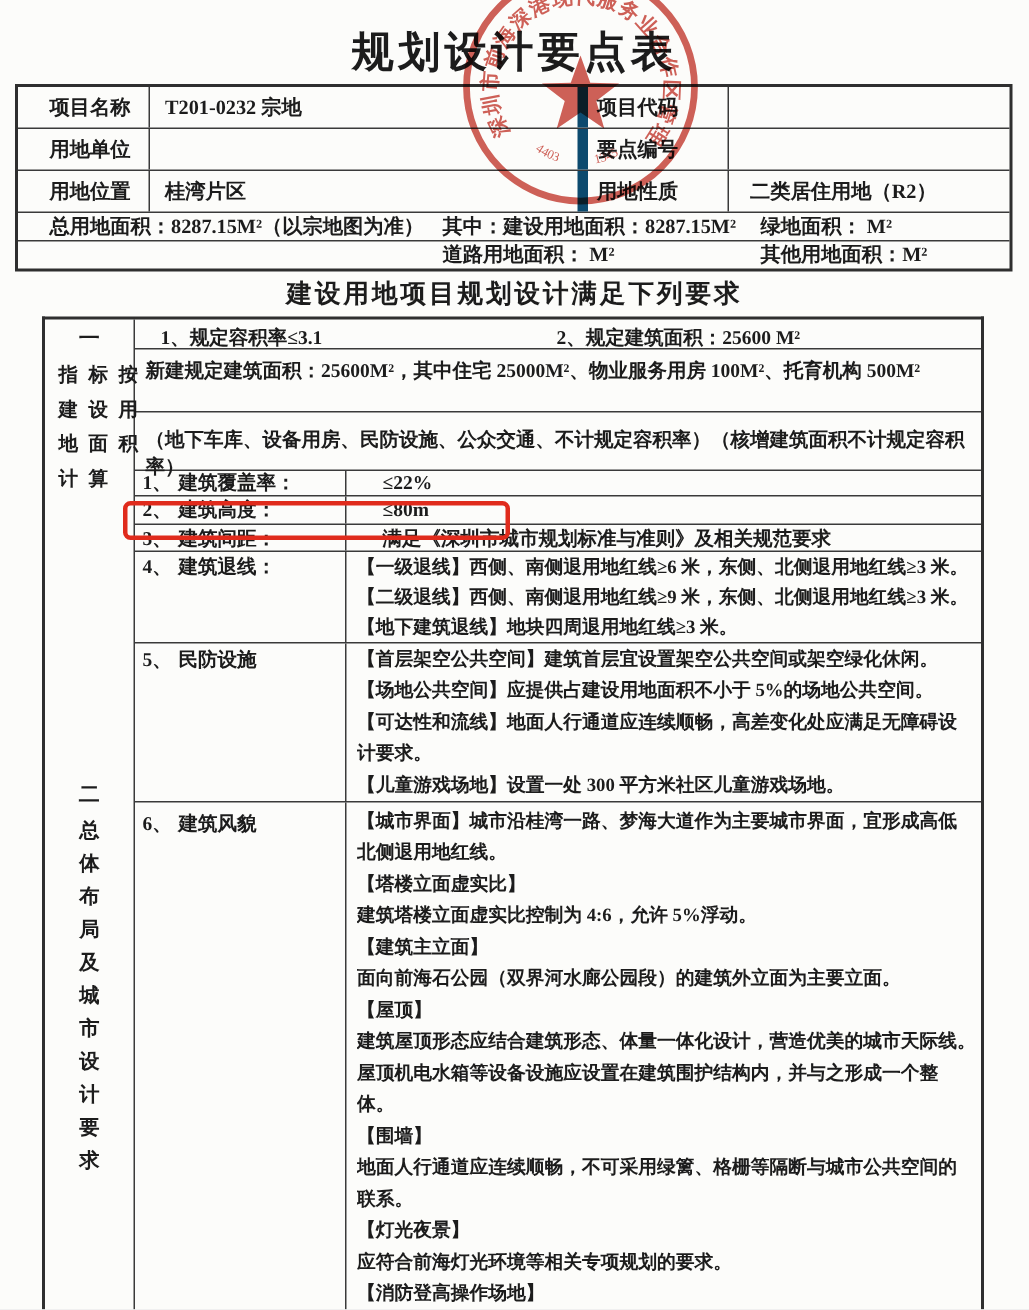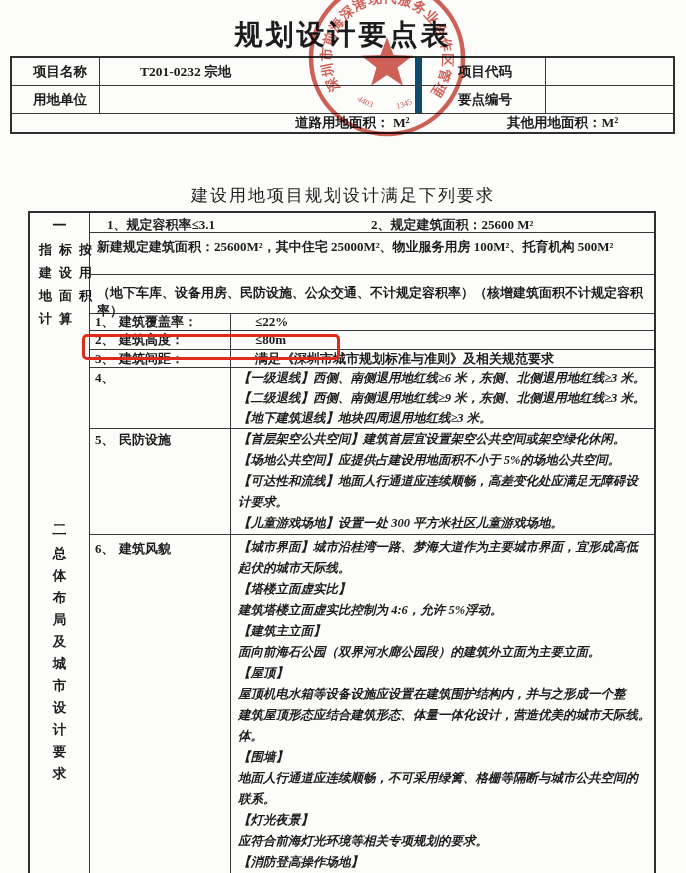--- a/index.html
+++ b/index.html
@@ -2,25 +2,25 @@
 <html><head>
 <meta charset="utf-8">
 <style>
   html,body{margin:0;padding:0;background:#e8e8e8;}
   .page{position:relative;width:686px;height:873px;margin:0 auto;background:#fcfcfa;
         font-family:"Liberation Serif","DejaVu Serif",serif;color:#1c1c1c;overflow:hidden;}
   
   .doc-title{position:absolute;top:16px;left:0;width:100%;text-align:center;
              font-size:28px;font-weight:700;letter-spacing:3px;}
   .sec-title{position:absolute;top:184px;left:0;width:100%;text-align:center;
-             font-size:17px;font-weight:400;letter-spacing:2px;}
+             font-size:17px;font-weight:700;letter-spacing:2px;}
   
   .t1{position:absolute;left:10px;top:56px;width:661px;border:2px solid #2f2f2f;background:transparent;}
   .t1-row{display:flex;height:27px;border-bottom:1px solid #3a3a3a;align-items:center;
-          font-size:13.5px;font-weight:600;gap:30px;}
+          font-size:13.5px;font-weight:600;}
   .c-l1{width:88px;padding-left:21px;border-right:1px solid #3a3a3a;height:100%;line-height:27px;box-sizing:border-box;}
   .c-v1{width:292px;padding-left:10px;border-right:7px solid #0c4a6e;height:100%;line-height:27px;box-sizing:border-box;}
   .c-l2{width:94px;padding-left:6px;border-right:1px solid #3a3a3a;height:100%;line-height:27px;box-sizing:border-box;}
   .c-v2{flex:1;padding-left:14px;height:100%;line-height:27px;}
   .t1-area{position:relative;height:18px;line-height:18px;font-size:13.5px;font-weight:600;}
   .t1-area.first{border-bottom:1px solid #3a3a3a;}
   .t1-area span{position:absolute;top:0;white-space:nowrap;}
   .a1{left:21px;} .a2{left:283px;} .a3{left:495px;}
   
   .t2{position:absolute;left:28px;top:211px;width:628px;height:662px;box-sizing:border-box;
@@ -45,21 +45,21 @@
   .item-val{flex:1;font-weight:600;min-width:0;}
   .i1 .item-val,.i2 .item-val,.i3 .item-val{padding-left:24px;}
   .i4 .item-val,.i5 .item-val,.i6 .item-val{padding-left:7px;font-size:12.5px;}
   .i1{height:17px;line-height:16px;} .i1 .item-label,.i1 .item-val{line-height:16px;}
   .i2{height:19px;line-height:18px;} .i2 .item-label,.i2 .item-val{line-height:18px;}
   .i3{height:18px;line-height:17px;} .i3 .item-label,.i3 .item-val{line-height:17px;}
   .i4{height:60px;} .i4 .item-label{line-height:20px;} .i4 .item-val{line-height:20px;}
   .i5{height:106px;} .i5 .item-label{line-height:21px;} .i5 .item-val{line-height:21px;}
   .i6 .item-label{line-height:24px;padding-top:2px;}
   .i6 .item-val{line-height:21px;padding-top:2px;}
-  .val-line{white-space:nowrap;overflow:hidden;font-style:italic;}
+  .val-line{white-space:nowrap;overflow:hidden;}
   
   .hl-box{position:absolute;left:52px;top:121px;width:258px;height:26px;box-sizing:border-box;
           border:3px solid #e02b1c;border-radius:5px;z-index:4;pointer-events:none;}
   
   .stamp{position:absolute;left:305px;top:-24px;width:164px;height:164px;z-index:6;
          color:#c5392f;opacity:.8;mix-blend-mode:multiply;pointer-events:none;}
 </style>
 </head>
 <body>
 
@@ -72,20 +72,31 @@
       <div class="c-l1">项目名称</div>
       <div class="c-v1">T201-0232 宗地</div>
       <div class="c-l2">项目代码</div>
       <div class="c-v2"></div>
     </div>
     <div class="t1-row">
       <div class="c-l1">用地单位</div>
       <div class="c-v1"></div>
       <div class="c-l2">要点编号</div>
       <div class="c-v2"></div>
+    </div>
+    <div class="t1-row">
+      <div class="c-l1">用地位置</div>
+      <div class="c-v1">桂湾片区</div>
+      <div class="c-l2">用地性质</div>
+      <div class="c-v2">二类居住用地（R2）</div>
+    </div>
+    <div class="t1-area first">
+      <span class="a1">总用地面积：8287.15M²（以宗地图为准）</span>
+      <span class="a2">其中：建设用地面积：8287.15M²</span>
+      <span class="a3">绿地面积：  M²</span>
     </div>
     <div class="t1-area">
       <span class="a2">道路用地面积：  M²</span>
       <span class="a3">其他用地面积：M²</span>
     </div>
   </div>
 
   <div class="sec-title">建设用地项目规划设计满足下列要求</div>
 
   <div class="t2">
@@ -142,20 +153,21 @@
         <div class="item-label">
           <span class="item-num">3、</span>
           <span>建筑间距：</span>
         </div>
         <div class="item-val">满足《深圳市城市规划标准与准则》及相关规范要求</div>
       </div>
 
       <div class="item i4">
         <div class="item-label">
           <span class="item-num">4、</span>
+          <span>建筑退线：</span>
         </div>
         <div class="item-val">
           <div class="val-line">【一级退线】西侧、南侧退用地红线≥6 米，东侧、北侧退用地红线≥3 米。</div>
           <div class="val-line">【二级退线】西侧、南侧退用地红线≥9 米，东侧、北侧退用地红线≥3 米。</div>
           <div class="val-line">【地下建筑退线】地块四周退用地红线≥3 米。</div>
         </div>
       </div>
 
       <div class="item i5">
         <div class="item-label">
@@ -171,28 +183,28 @@
         </div>
       </div>
 
       <div class="item i6">
         <div class="item-label">
           <span class="item-num">6、</span>
           <span>建筑风貌</span>
         </div>
         <div class="item-val">
           <div class="val-line">【城市界面】城市沿桂湾一路、梦海大道作为主要城市界面，宜形成高低</div>
-          <div class="val-line">起伏的城市天际线。</div>
+          <div class="val-line">北侧退用地红线。</div>
           <div class="val-line">【塔楼立面虚实比】</div>
           <div class="val-line">建筑塔楼立面虚实比控制为 4:6，允许 5%浮动。</div>
           <div class="val-line">【建筑主立面】</div>
           <div class="val-line">面向前海石公园（双界河水廊公园段）的建筑外立面为主要立面。</div>
           <div class="val-line">【屋顶】</div>
+          <div class="val-line">建筑屋顶形态应结合建筑形态、体量一体化设计，营造优美的城市天际线。</div>
           <div class="val-line">屋顶机电水箱等设备设施应设置在建筑围护结构内，并与之形成一个整</div>
-          <div class="val-line">建筑屋顶形态应结合建筑形态、体量一体化设计，营造优美的城市天际线。</div>
           <div class="val-line">体。</div>
           <div class="val-line">【围墙】</div>
           <div class="val-line">地面人行通道应连续顺畅，不可采用绿篱、格栅等隔断与城市公共空间的</div>
           <div class="val-line">联系。</div>
           <div class="val-line">【灯光夜景】</div>
           <div class="val-line">应符合前海灯光环境等相关专项规划的要求。</div>
           <div class="val-line">【消防登高操作场地】</div>
         </div>
       </div>
     </div>

